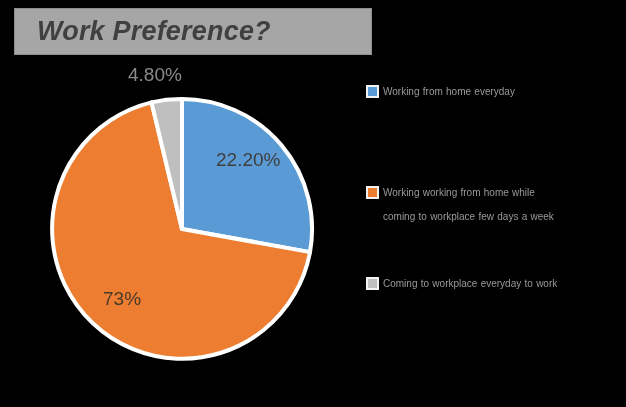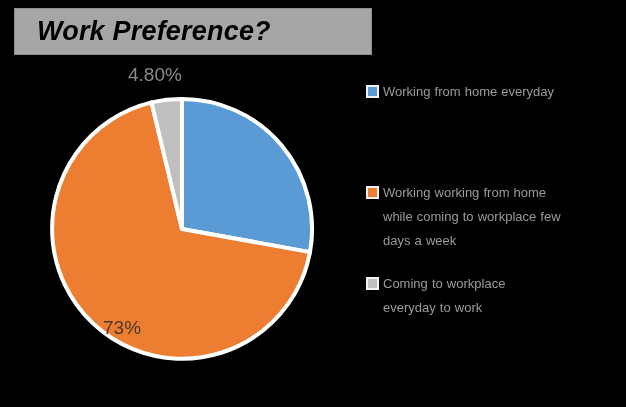--- a/index.html
+++ b/index.html
@@ -28,21 +28,21 @@
     background: #a6a6a6;
     border: 1px solid #8f8f8f;
     box-sizing: border-box;
     display: flex;
     align-items: center;
   }
   #title-text {
     font-size: 27px;
     font-style: italic;
     font-weight: bold;
-    color: #000000;
+    color: #404040;
     padding-left: 22px;
     letter-spacing: 0.2px;
     white-space: nowrap;
   }
 
   
   #pie-wrap {
     position: absolute;
     left: 38px;
     top: 85px;
@@ -66,21 +66,21 @@
     top: 64px;
     color: #8a8a8a;
   }
   #label-blue {
     left: 216px;
     top: 149px;
     color: #3f3f3f;
   }
   #label-orange {
     left: 103px;
-    top: 317px;
+    top: 288px;
     color: #4a3a2a;
   }
 
   
   #legend {
     position: absolute;
     left: 366px;
     top: 80px;
     width: 252px;
   }
@@ -96,21 +96,21 @@
   .legend-marker {
     width: 13px;
     height: 13px;
     box-sizing: border-box;
     border: 2px solid #f2f2f2;
     margin-top: 5px;
     margin-right: 4px;
     flex: 0 0 auto;
   }
   .legend-label {
-    font-size: 13px;
+    font-size: 10px;
     color: #9a9a9a;
     line-height: 24px;
     max-width: 178px;
     word-spacing: 0.5px;
   }
 </style>
 </head>
 <body>
 
 <div id="stage">
@@ -124,20 +124,21 @@
 
       <path d="M 144 144 L 144 14 A 130 130 0 0 1 272 167.1 Z" fill="#5b9bd5" stroke="#ffffff" stroke-width="4" stroke-linejoin="round"></path>
 
       <path d="M 144 144 L 272 167.1 A 130 130 0 1 1 113.5 17.4 Z" fill="#ed7d31" stroke="#ffffff" stroke-width="4" stroke-linejoin="round"></path>
 
       <path d="M 144 144 L 113.5 17.4 A 130 130 0 0 1 144 14 Z" fill="#bfbfbf" stroke="#ffffff" stroke-width="4" stroke-linejoin="round"></path>
     </svg>
   </div>
 
   <div class="data-label" id="label-gray">4.80%</div>
+  <div class="data-label" id="label-blue">22.20%</div>
   <div class="data-label" id="label-orange">73%</div>
 
   <div id="legend">
 
     <div class="legend-item" id="legend-item-0">
       <span class="legend-marker" style="background:#5b9bd5"></span>
       <span class="legend-label">Working from home everyday</span>
     </div>
 
     <div class="legend-item" id="legend-item-1">

